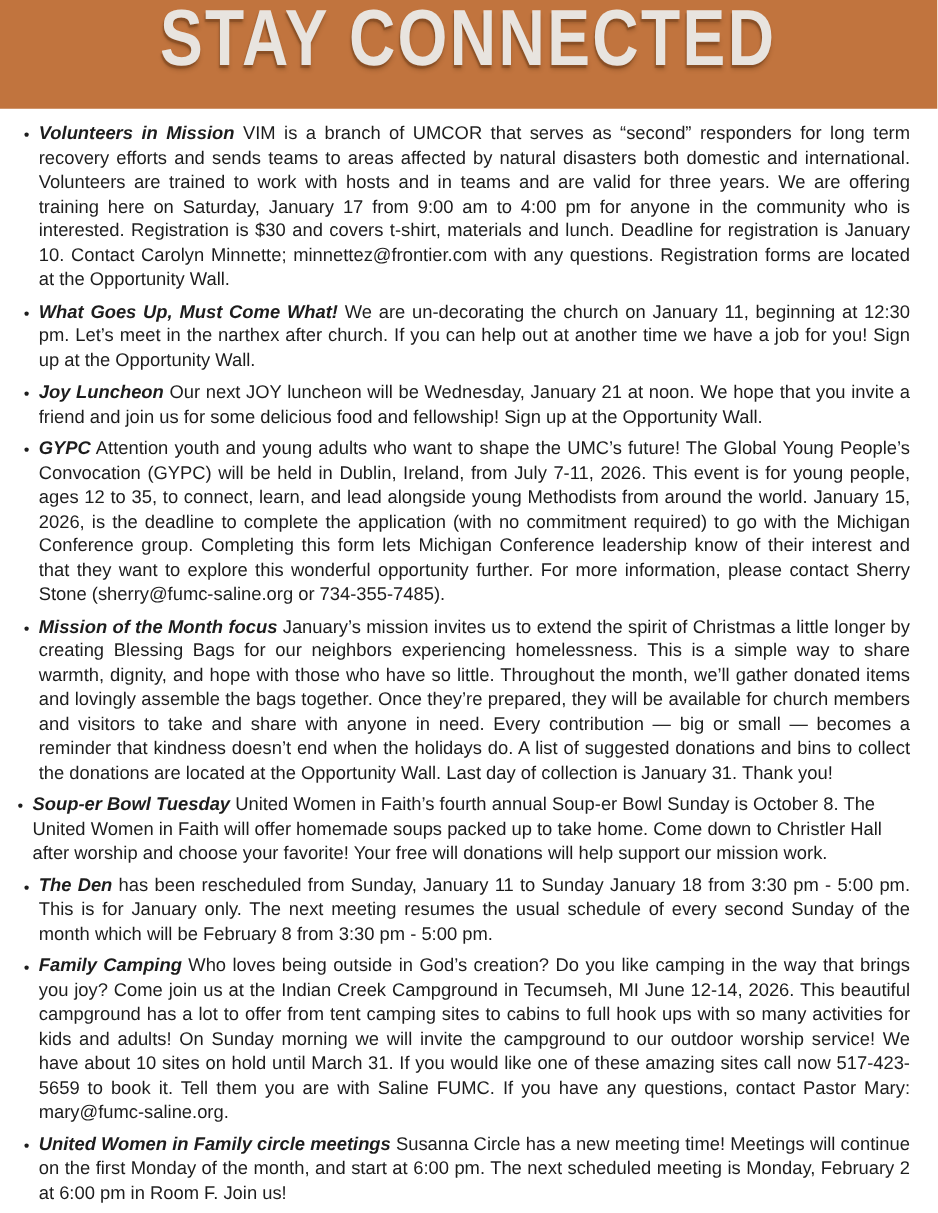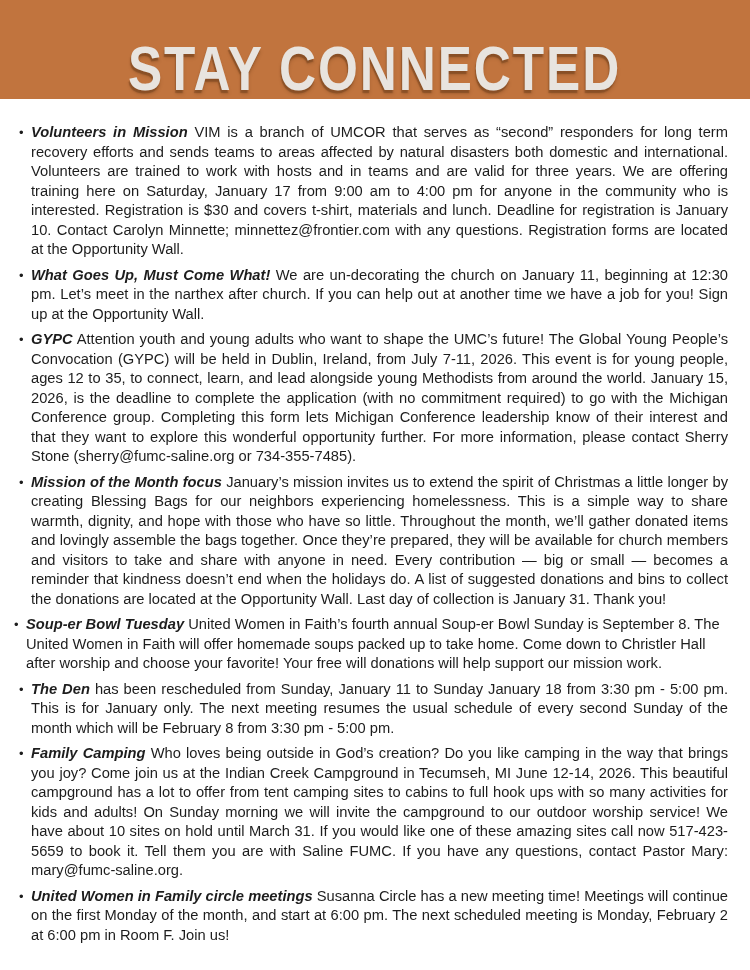--- a/index.html
+++ b/index.html
@@ -5,40 +5,40 @@
   * { margin: 0; padding: 0; box-sizing: border-box; }
   html, body { width: 750px; background: #ffffff; }
   body {
     height: 970px;
     overflow: hidden;
     font-family: "Liberation Sans", sans-serif;
     color: #1d1d1d;
   }
   .banner {
     width: 750px;
-    height: 99px;
+    height: 87px;
     background: #c1743e;
     display: flex;
-    align-items: flex-end;
+    align-items: flex-start;
     justify-content: center;
     overflow: hidden;
   }
   .banner h1 {
     font-family: "Liberation Sans", sans-serif;
     font-weight: 700;
     font-size: 54px;
     letter-spacing: 2px;
     color: #e8e4df;
     transform: scale(0.95, 1.18);
     transform-origin: center;
     white-space: nowrap;
     text-shadow: -1px 2px 1px rgba(100, 55, 22, 0.45), 0 3px 3px rgba(90, 50, 20, 0.25);
   }
   .content {
-    padding: 24px 22px 0 18px;
+    padding: 11px 22px 0 18px;
   }
   ul.bullets {
     list-style: none;
   }
   ul.bullets li {
     position: relative;
     padding-left: 13px;
     text-align: justify;
     font-size: 14.7px;
     line-height: 19.5px;
@@ -63,20 +63,21 @@
 <body style="color: rgb(29, 29, 29);">
 
 <header class="banner" style="background: rgb(193, 116, 62);">
   <h1 style="color: rgb(232, 228, 223);">STAY CONNECTED</h1>
 </header>
 
 <main class="content">
   <ul class="bullets">
       <li><span class="seg-bi">Volunteers in Mission</span><span class="seg-n"> VIM is a branch of UMCOR that serves as “second” responders for long term recovery efforts and sends teams to areas affected by natural disasters both domestic and international. Volunteers are trained to work with hosts and in teams and are valid for three years. We are offering training here on Saturday, January 17 from 9:00 am to 4:00 pm for anyone in the community who is interested. Registration is $30 and covers t-shirt, materials and lunch. Deadline for registration is January 10. Contact Carolyn Minnette; minnettez@frontier.com with any questions. Registration forms are located at the Opportunity Wall.</span></li>
       <li><span class="seg-bi">What Goes Up, Must Come What!</span><span class="seg-n"> We are un-decorating the church on January 11, beginning at 12:30 pm. Let’s meet in the narthex after church. If you can help out at another time we have a job for you! Sign up at the Opportunity Wall.</span></li>
+      <li><span class="seg-bi">Joy Luncheon</span><span class="seg-n"> Our next JOY luncheon will be Wednesday, January 21 at noon. We hope that you invite a friend and join us for some delicious food and fellowship! Sign up at the Opportunity Wall.</span></li>
       <li><span class="seg-bi">GYPC</span><span class="seg-n"> Attention youth and young adults who want to shape the UMC’s future! The Global Young People’s Convocation (GYPC) will be held in Dublin, Ireland, from July 7-11, 2026. This event is for young people, ages 12 to 35, to connect, learn, and lead alongside young Methodists from around the world. January 15, 2026, is the deadline to complete the application (with no commitment required) to go with the Michigan Conference group. Completing this form lets Michigan Conference leadership know of their interest and that they want to explore this wonderful opportunity further. For more information, please contact Sherry Stone (sherry@fumc-saline.org or 734-355-7485).</span></li>
       <li><span class="seg-bi">Mission of the Month focus</span><span class="seg-n"> January’s mission invites us to extend the spirit of Christmas a little longer by creating </span><span class="seg-b">Blessing Bags</span><span class="seg-n"> for our neighbors experiencing homelessness. This is a simple way to share warmth, dignity, and hope with those who have so little. Throughout the month, we’ll gather donated items and lovingly assemble the bags together. Once they’re prepared, they will be available for church members and visitors to take and share with anyone in need. Every contribution — big or small — becomes a reminder that kindness doesn’t end when the holidays do.  A list of suggested donations and bins to collect the donations are located at the Opportunity Wall.  Last day of collection is January 31.  Thank you!</span></li>
-      <li class="align-left outdent"><span class="seg-bi">Soup-er Bowl Tuesday</span><span class="seg-n"> United Women in Faith’s fourth annual Soup-er Bowl Sunday is September 8. The United Women in Faith will offer homemade soups packed up to take home. Come down to Christler Hall after worship and choose your favorite! Your free will donations will help support our mission work.</span></li>
+      <li class="align-left outdent"><span class="seg-bi">Soup-er Bowl Tuesday</span><span class="seg-n"> United Women in Faith’s fourth annual Soup-er Bowl Sunday is October 8. The United Women in Faith will offer homemade soups packed up to take home. Come down to Christler Hall after worship and choose your favorite! Your free will donations will help support our mission work.</span></li>
       <li><span class="seg-bi">The Den</span><span class="seg-n"> has been rescheduled from Sunday, January 11 to Sunday January 18 from 3:30 pm - 5:00 pm. This is for January only. The next meeting resumes the usual schedule of every second Sunday of the month which will be February 8 from 3:30 pm - 5:00 pm.</span></li>
       <li><span class="seg-bi">Family Camping</span><span class="seg-n"> Who loves being outside in God’s creation? Do you like camping in the way that brings you joy? Come join us at the Indian Creek Campground in Tecumseh, MI June 12-14, 2026. This beautiful campground has a lot to offer from tent camping sites to cabins to full hook ups with so many activities for kids and adults! On Sunday morning we will invite the campground to our outdoor worship service! We have about 10 sites on hold until March 31. If you would like one of these amazing sites call now 517-423-5659 to book it. Tell them you are with Saline FUMC. If you have any questions, contact Pastor Mary: mary@fumc-saline.org.</span></li>
       <li><span class="seg-bi">United Women in Family circle meetings</span><span class="seg-n">  Susanna Circle has a new meeting time!  Meetings will continue on the first Monday of the month, and start at 6:00 pm.  The next scheduled meeting is Monday, February 2 at 6:00 pm in Room F.  Join us!</span></li>
     </ul>
 </main>
 
 </body></html>

